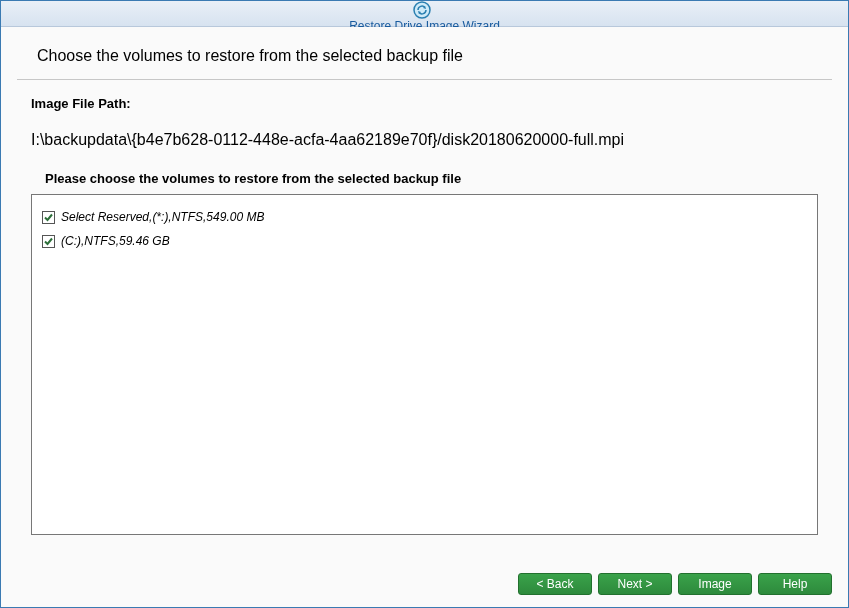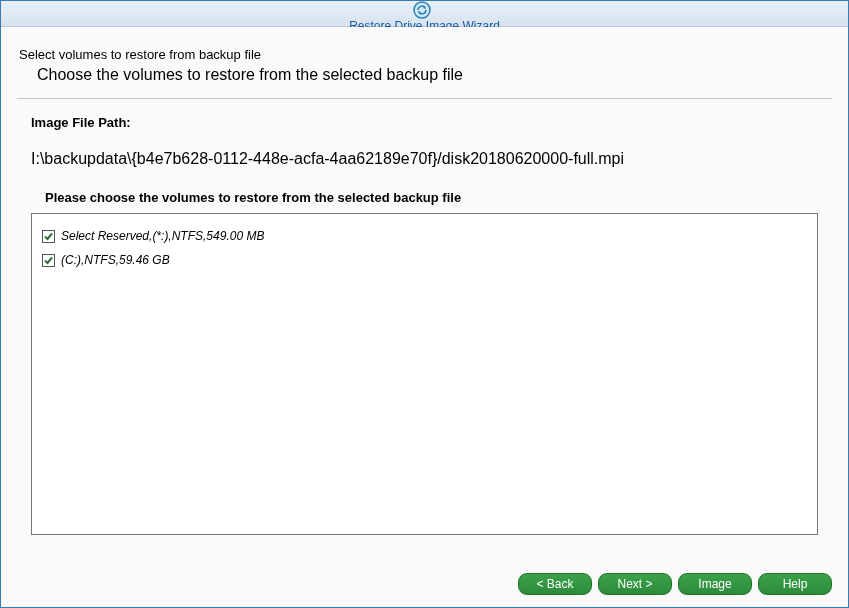--- a/index.html
+++ b/index.html
@@ -15,21 +15,21 @@
   .header-sub { font-size: 16px; color:#000000; margin: 0 0 14px 20px; }
   .hr { height:1px; background:#7a7a7a; margin: 0 0 16px 0; opacity:0.4; }
   .section-label { font-weight: bold; font-size: 13px; margin: 0 0 20px 14px; }
   .path-value { font-size: 16px; margin: 0 0 22px 14px; word-break: break-all; }
   .choose-label { font-weight: bold; font-size: 13px; margin: 0 0 8px 28px; }
   .list-box { flex:1; border:1px solid #777; background:#fff; margin: 0 14px 16px 14px; padding: 10px 8px; overflow:auto; }
   .vol-row { display:flex; align-items:center; gap:6px; padding: 5px 2px; font-style: italic; font-size:12px; cursor:pointer; }
   .chk { width:13px; height:13px; border:1px solid #555; background:#fff; display:flex; align-items:center; justify-content:center; flex-shrink:0; }
   .chk svg { width:11px; height:11px; }
   .footer { height: 46px; background: #fafafa; display:flex; align-items:center; justify-content:flex-end; gap:6px; padding: 0 16px; }
-  .btn { width:74px; height:22px; background: linear-gradient(to bottom,#3aa24a,#2d8a3c); border:1px solid #22702e; color:#fff; font-size:12px; display:flex; align-items:center; justify-content:center; cursor:pointer; border-radius:9px; }
+  .btn { width:74px; height:22px; background: linear-gradient(to bottom,#3aa24a,#2d8a3c); border:1px solid #22702e; color:#fff; font-size:12px; display:flex; align-items:center; justify-content:center; cursor:pointer; border-radius:3px; }
 </style>
 </head>
 <body>
 
 <div class="titlebar">
   <span class="icon">
     <svg viewBox="0 0 18 18">
         <circle cx="9" cy="9" r="8" fill="#cfeaf8" stroke="#2a7fb0" stroke-width="1.5"></circle>
         <path d="M5 9a4 4 0 0 1 7-2.5M13 9a4 4 0 0 1-7 2.5" fill="none" stroke="#2a7fb0" stroke-width="1.5"></path>
         <polygon points="12,5 13,8 10,7" fill="#2a7fb0"></polygon>
@@ -38,21 +38,20 @@
   </span>
   <span class="title">Restore Drive Image Wizard</span>
   <div class="close-btn">
     <svg viewBox="0 0 10 10">
         <path d="M1 1 L9 9 M9 1 L1 9" stroke="#fff" stroke-width="2"></path>
       </svg>
   </div>
 </div>
 
 <div class="content">
-  <div class="header-title">Select volumes to restore from backup file</div>
   <div class="header-sub">Choose the volumes to restore from the selected backup file</div>
   <div class="hr"></div>
 
   <div class="section-label">Image File Path:</div>
   <div class="path-value">I:\backupdata\{b4e7b628-0112-448e-acfa-4aa62189e70f}/disk20180620000-full.mpi</div>
 
   <div class="choose-label">Please choose the volumes to restore from the selected backup file</div>
   <div class="list-box">
     <div class="vol-row">
       <span class="chk">

